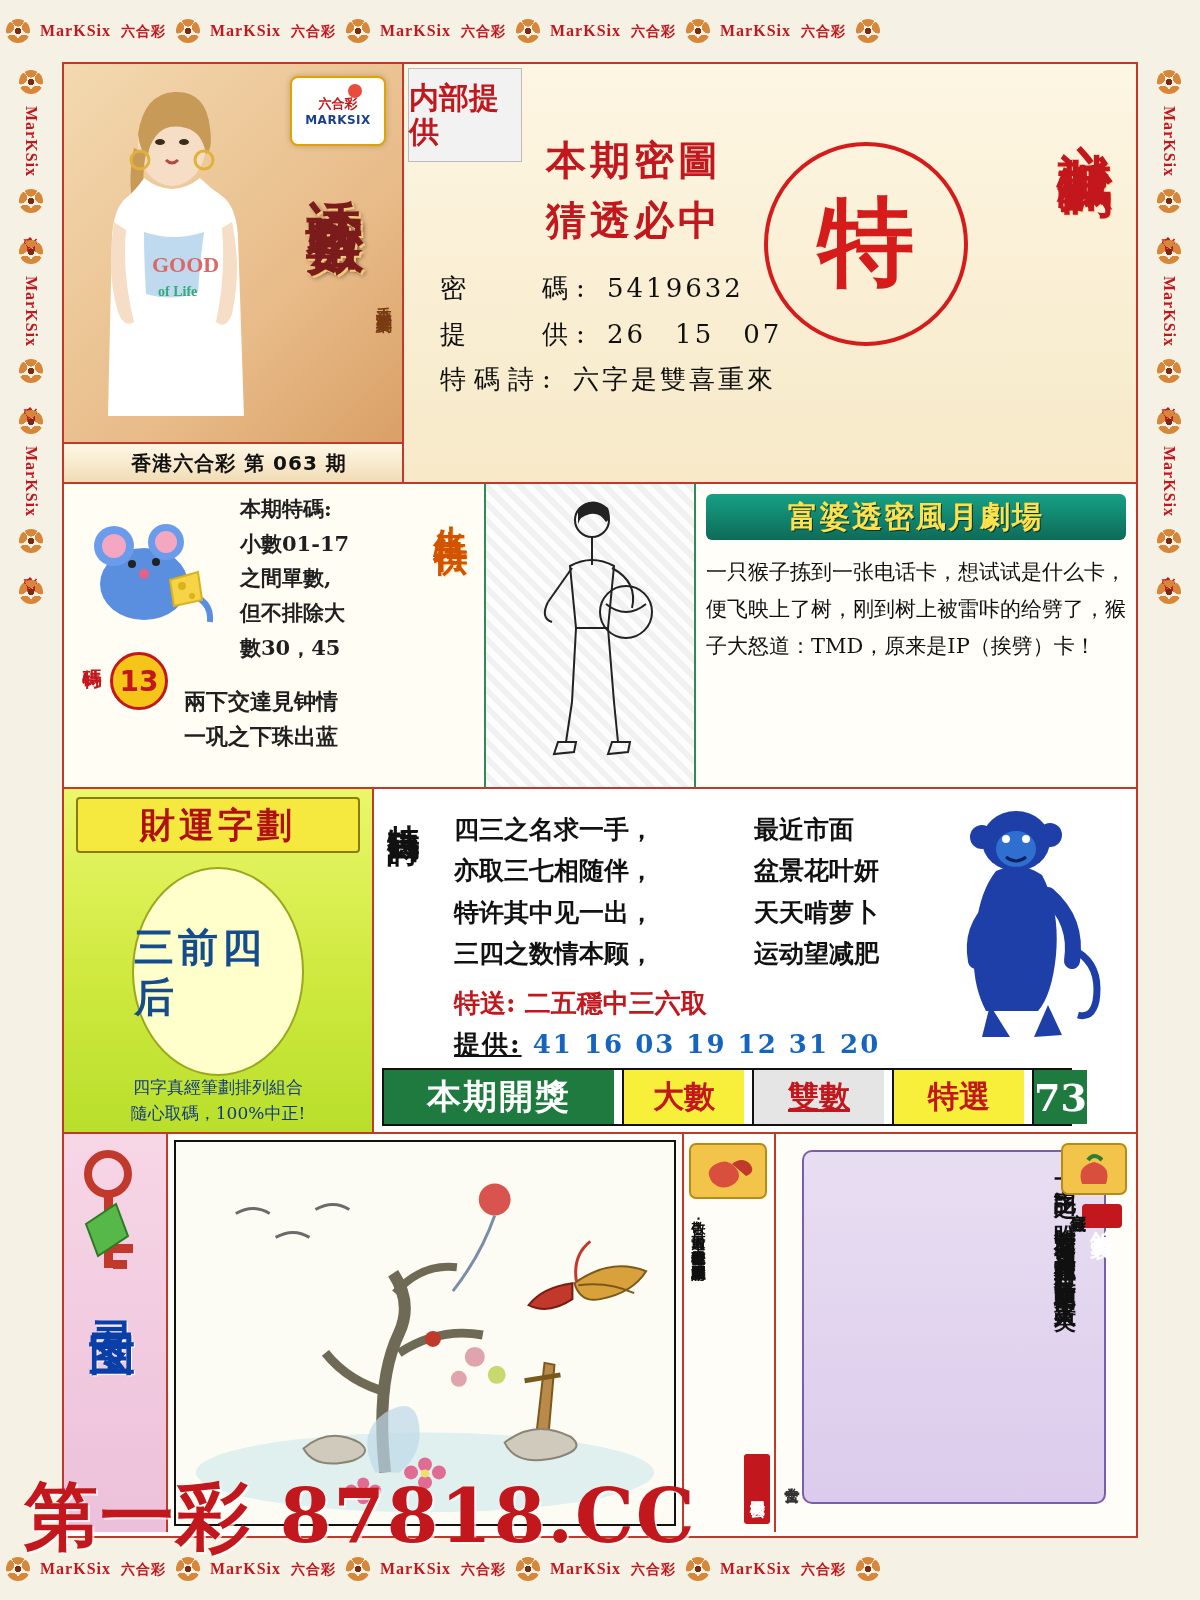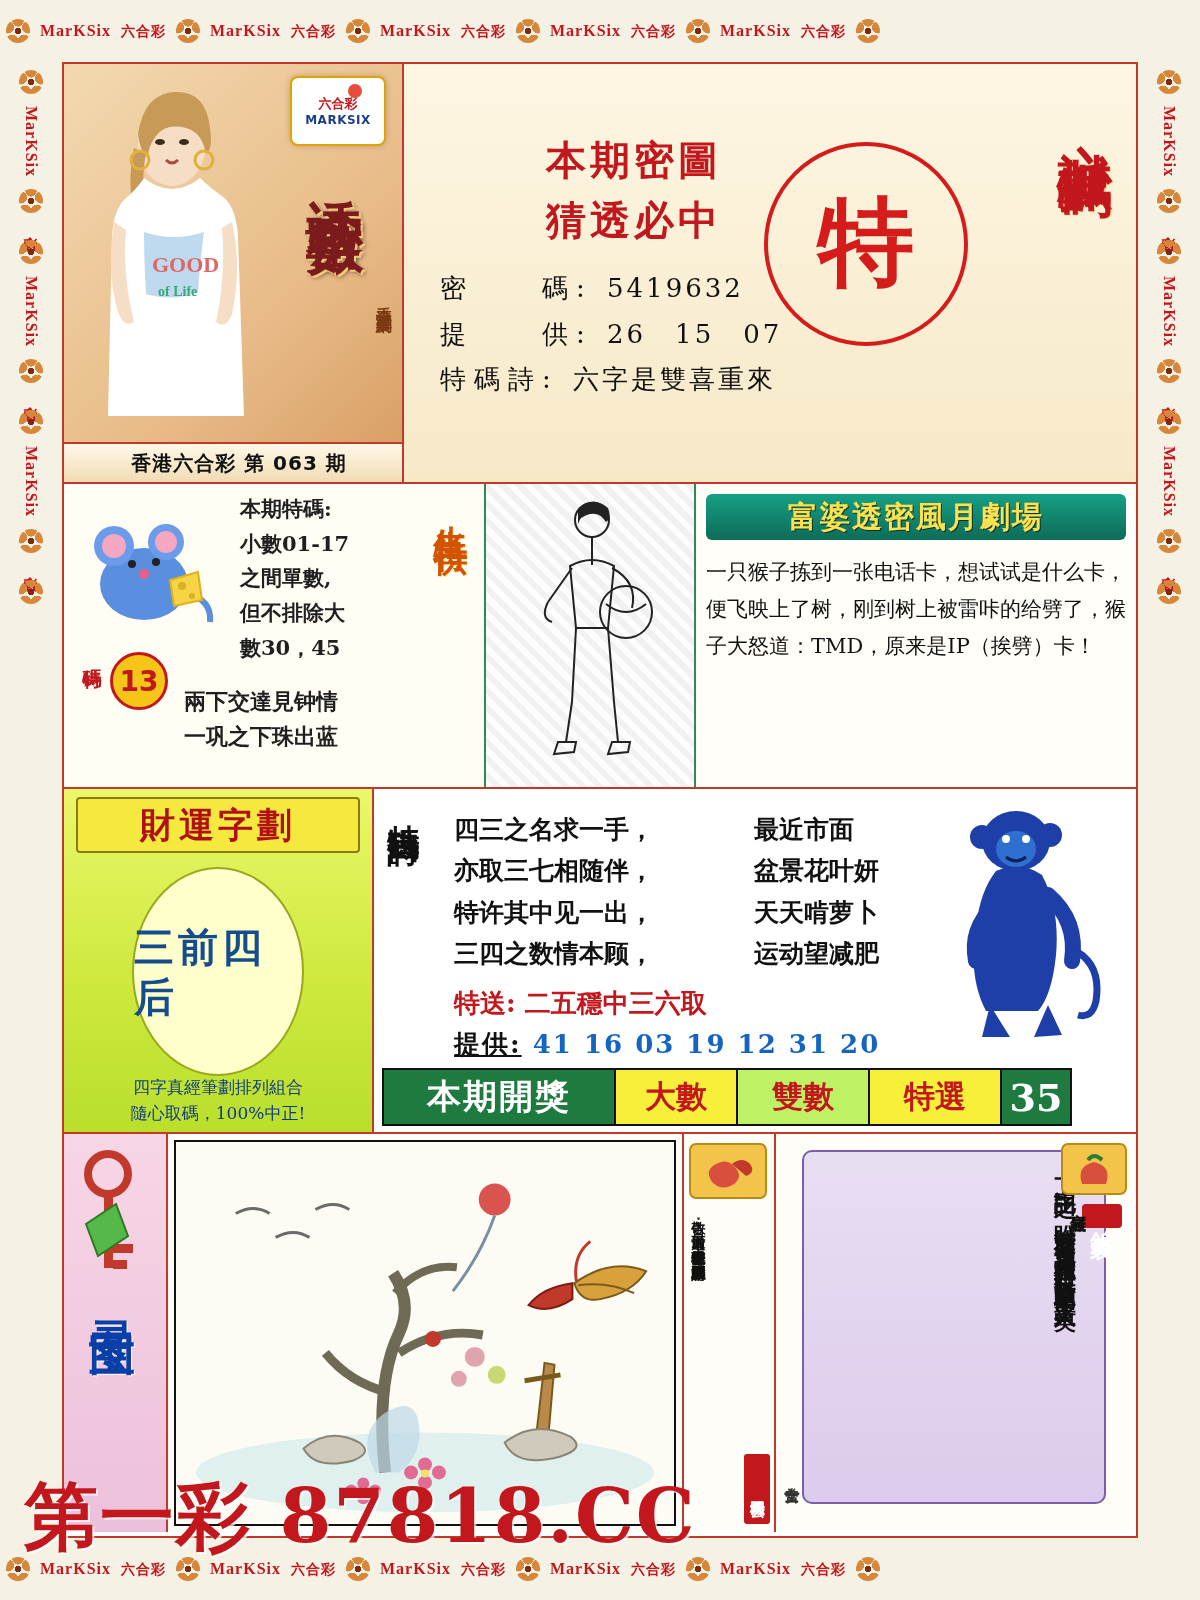--- a/index.html
+++ b/index.html
@@ -230,26 +230,26 @@
     font-family:"DejaVu Serif","Liberation Serif",serif;
   }
   .poem-lines .ln{display:flex;}
   .poem-lines .a{width:300px;}
   .tesong{margin-left:72px;margin-top:12px;font-size:26px;font-weight:bold;color:#c2171c;font-family:"DejaVu Serif","Liberation Serif",serif;}
   .tigong2{margin-left:72px;margin-top:6px;font-size:26px;font-weight:bold;color:#1565c0;font-family:"DejaVu Serif","Liberation Serif",serif;letter-spacing:2px;}
   .tigong2 .k{color:#111;text-decoration:underline;}
   .monkey{position:absolute;right:6px;top:10px;width:210px;height:250px;}
   .award-bar{
     position:absolute;left:8px;bottom:6px;width:690px;height:58px;display:flex;
-    border:2px solid #111;box-sizing:border-box;
+    border:2px solid #111;box-sizing:border-box;gap:8px;
   }
   .award-bar div{display:flex;align-items:center;justify-content:center;font-weight:bold;font-family:"DejaVu Serif","Liberation Serif",serif;}
   .ab1{flex:0 0 230px;background:#1f7a3f;color:#ffffff;font-size:34px;letter-spacing:2px;}
   .ab2{flex:0 0 120px;background:#f7ef3a;color:#c2171c;font-size:31px;border-left:2px solid #111;}
-  .ab3{flex:0 0 130px;background:#bef264;color:#c2171c;font-size:31px;border-left:2px solid #111;}
+  .ab3{flex:0 0 130px;background:#e5e5e5;color:#c2171c;font-size:31px;border-left:2px solid #111;text-decoration:underline;}
   .ab4{flex:0 0 130px;background:#f7ef3a;color:#c2171c;font-size:31px;border-left:2px solid #111;}
   .ab5{flex:1;background:#1f7a3f;color:#ffffff;font-size:38px;border-left:2px solid #111;}
 
   
   .r4{flex:1;display:flex;box-sizing:border-box;background:#ffffff;height:398px;}
   .treasure{
     width:104px;border-right:2px solid #c0392b;box-sizing:border-box;
     background:linear-gradient(180deg,#f7d6e6,#ecc0da);
     position:relative;
   }
@@ -434,20 +434,23 @@
 
         <div class="tou-mi-shu">透密數</div>
         <div class="hk-fupo">香港富婆網</div>
 
         <div class="issue-bar">
           <span>香港六合彩 第 063 期</span>
         </div>
       </div>
 
       <div class="hdr-mid">
+        <div class="neibu">
+          <span>内部提供</span>
+        </div>
         <div class="mimi-title">
           <div>本期密圖</div>
           <div>猜透必中</div>
         </div>
         <div class="kv">
           <div>
             <span class="k">密　　碼:</span>
             <span class="v">5419632</span>
           </div>
           <div>
@@ -584,21 +587,21 @@
           <path d="M70 206 l-8 32 l28 0" fill="#1f3fa8"></path>
           <path d="M128 206 l14 30 l-28 2z" fill="#1f3fa8"></path>
           <path d="M152 150 q30 14 24 52 q-4 18-18 14" stroke="#1f3fa8" stroke-width="7" fill="none"></path>
         </svg>
 
         <div class="award-bar">
           <div class="ab1">本期開獎</div>
           <div class="ab2">大數</div>
           <div class="ab3">雙數</div>
           <div class="ab4">特選</div>
-          <div class="ab5">35</div>
+          <div class="ab5">73</div>
         </div>
       </div>
     </div>
 
     <div class="r4">
       <div class="treasure">
         <svg viewBox="0 0 104 150" width="104" height="150" style="position:absolute;left:0;top:6px;">
           <circle cx="44" cy="34" r="20" fill="none" stroke="#c0392b" stroke-width="8"></circle>
           <rect x="40" y="52" width="9" height="76" fill="#c0392b"></rect>
           <rect x="49" y="104" width="20" height="9" fill="#c0392b"></rect>

